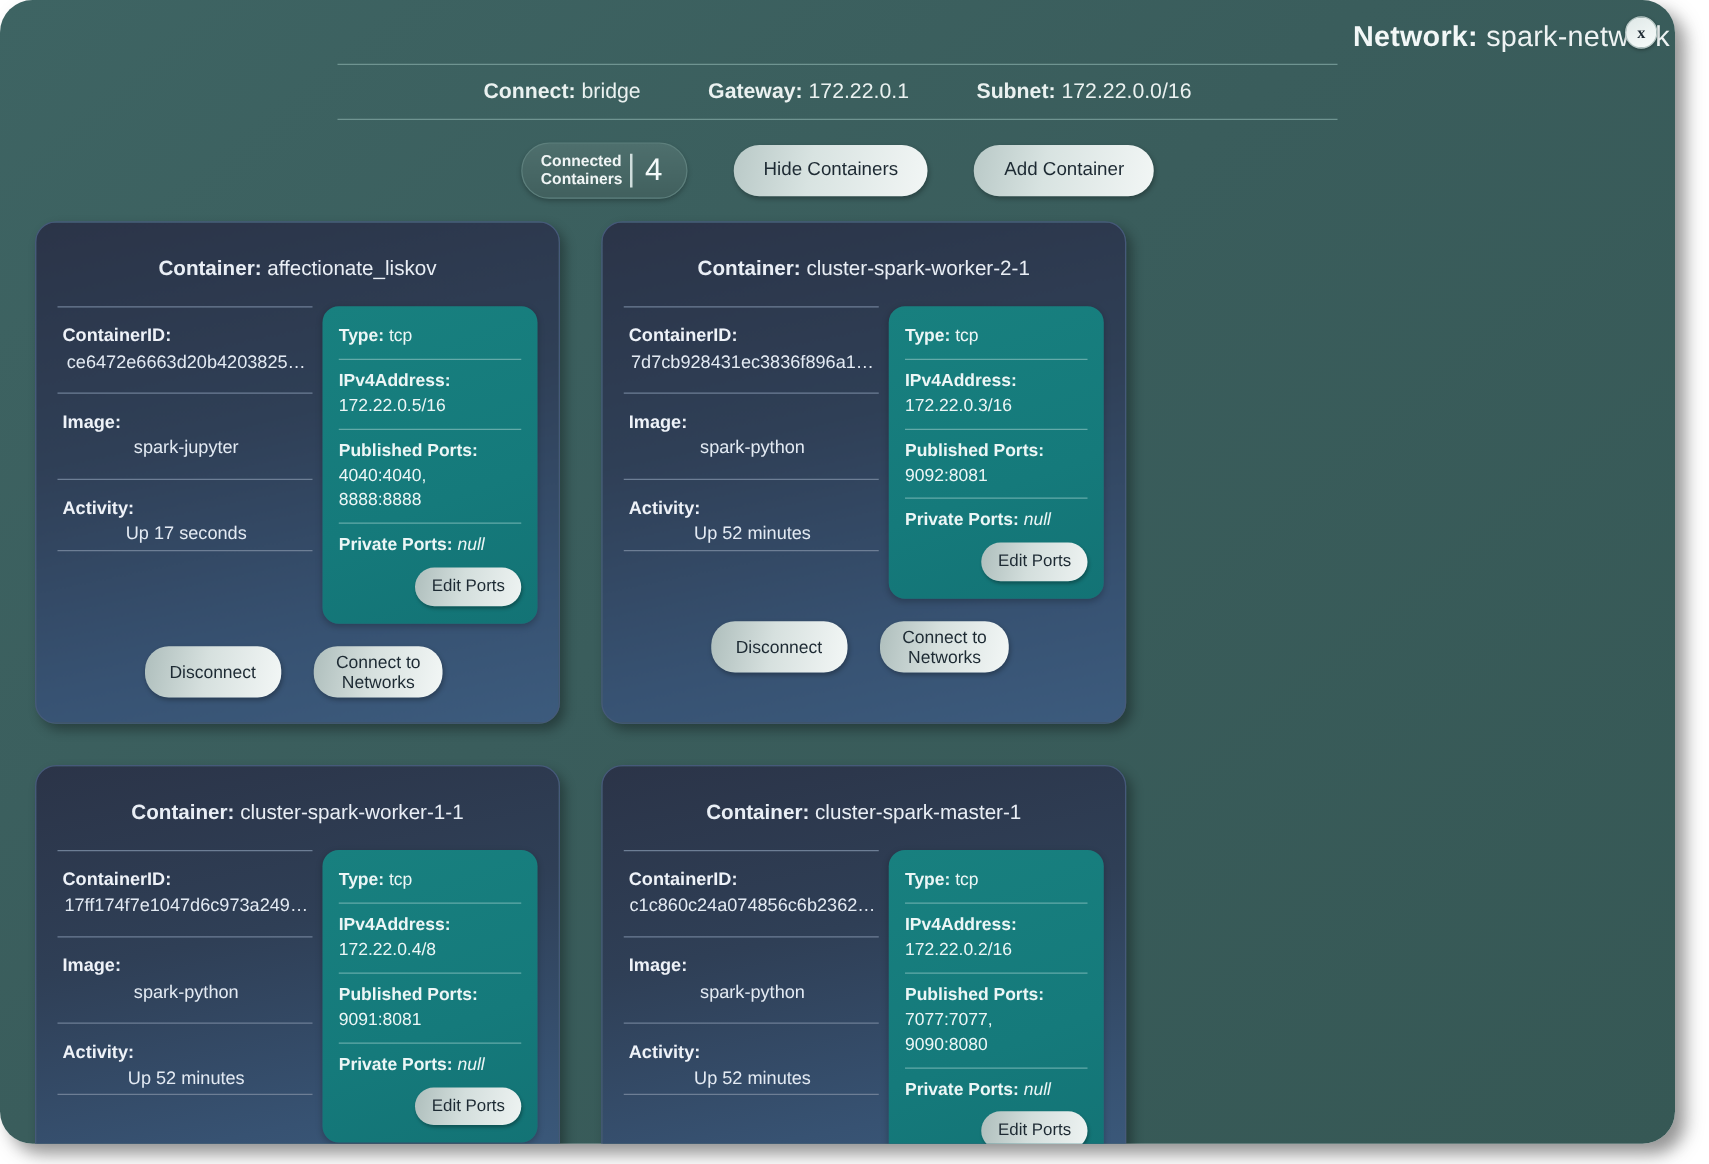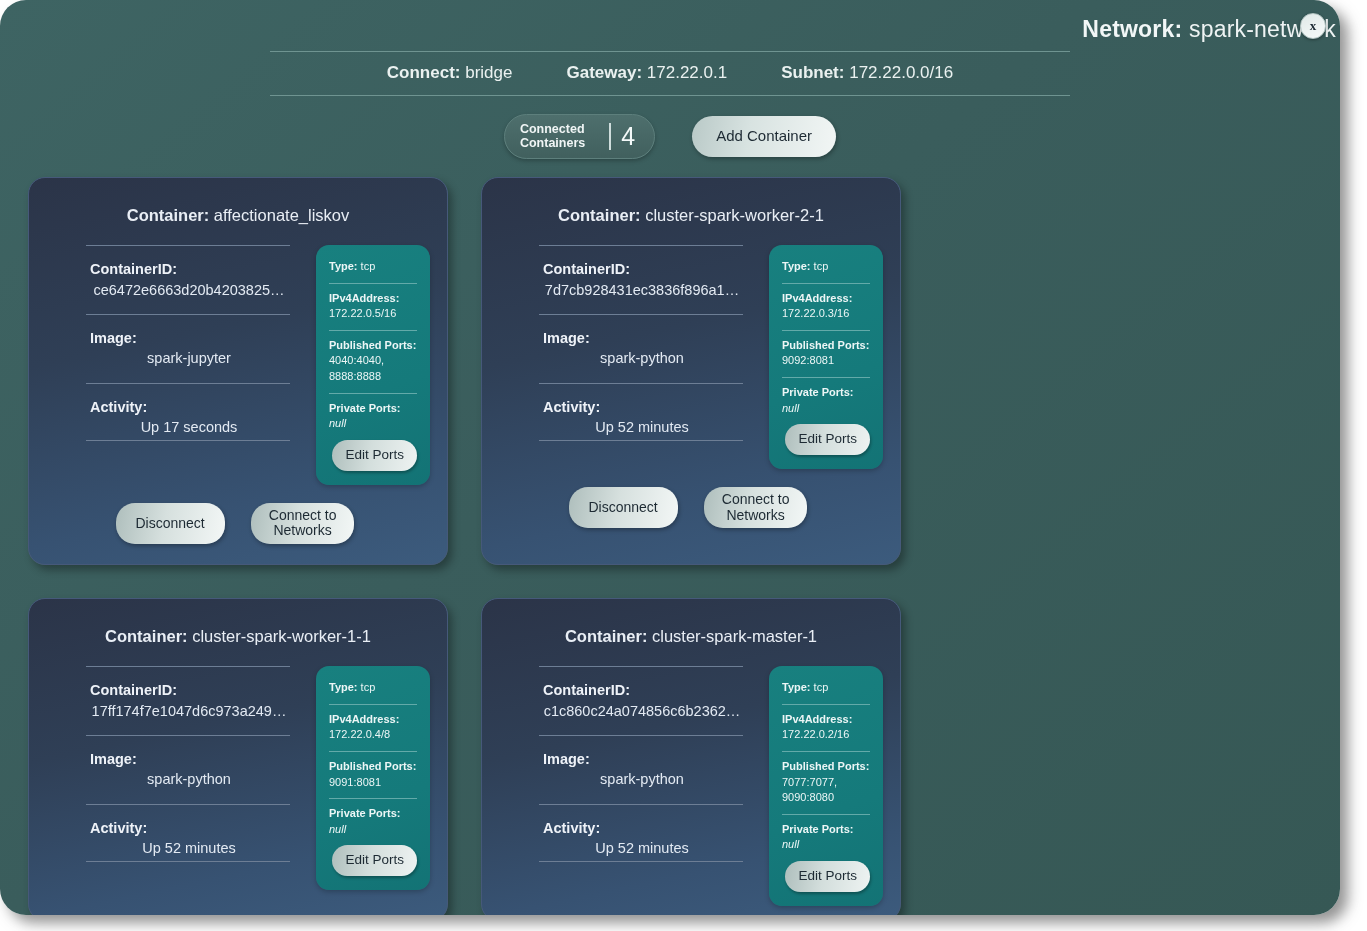--- a/index.html
+++ b/index.html
@@ -73,21 +73,21 @@
     padding: 7px 17px 7px 15px;
     box-shadow: 0 2px 4px rgba(0,0,0,.25);
   }
   .count-badge .cb-label {
     font-size: 12.5px;
     font-weight: 700;
     line-height: 1.08;
     color: #f0f5f5;
     text-align: left;
     border-right: 2px solid #cfdddc;
-    padding-right: 24px;
+    padding-right: 6px;
   }
   .count-badge .cb-num {
     font-size: 25px;
     color: #f4f9f9;
     font-weight: 400;
     padding-right: 2px;
   }
 
   
   .pill {
@@ -124,21 +124,21 @@
 
   .card-title {
     text-align: center;
     font-size: 16.5px;
     color: #e9eef5;
     font-weight: 400;
     padding: 14px 4px 20px 4px;
   }
   .card-title b { font-weight: 700; }
 
-  .card-body { display: flex; gap: 26px; align-items: flex-start; margin-left: 40px; }
+  .card-body { display: flex; gap: 8px; align-items: flex-start; }
 
   
   .info-col { width: 204px; flex: none; }
 
   .info-block {
     border-top: 1px solid #6d7e95;
     padding: 14px 2px 14px 4px;
   }
   .info-block:last-child { border-bottom: 1px solid #6d7e95; padding-bottom: 2px; }
 
@@ -165,21 +165,21 @@
     background: linear-gradient(160deg, #18807f 0%, #157a7b 60%, #137375 100%);
     border-radius: 13px;
     padding: 10px 13px 12px 13px;
     box-shadow: 0 2px 5px rgba(0,0,0,.22);
     align-self: stretch;
   }
   .pp-block { padding: 7px 0 8px 0; border-bottom: 1px solid #63aaa9; }
   .pp-block.first { padding-top: 4px; }
   .pp-block.last { border-bottom: none; padding-bottom: 2px; }
 
-  .pp-line { font-size: 11px; color: #ecf6f6; line-height: 1.42; }
+  .pp-line { font-size: 14px; color: #ecf6f6; line-height: 1.42; }
   .pp-line b { font-weight: 700; }
   .pp-line i { font-style: italic; }
 
   .edit-ports-wrap { display: flex; justify-content: flex-end; padding-top: 8px; }
   .btn-small {
     background: linear-gradient(100deg, #aebebc 0%, #d3dedc 45%, #eef3f2 100%);
     color: #1d2a33;
     border: none;
     border-radius: 17px;
     font-size: 13.5px;
@@ -265,20 +265,21 @@
     </div>
 
     <div class="btn-row">
       <div class="count-badge">
         <div class="cb-label">
           <div>Connected</div>
           <div>Containers</div>
         </div>
         <div class="cb-num">4</div>
       </div>
+      <button class="pill">Hide Containers</button>
       <button class="pill">Add Container</button>
     </div>
 
   </div>
 
   <div id="cards">
       <div class="card">
       <div class="card-title">
         <b>Container:</b>
         <span>affectionate_liskov</span>

